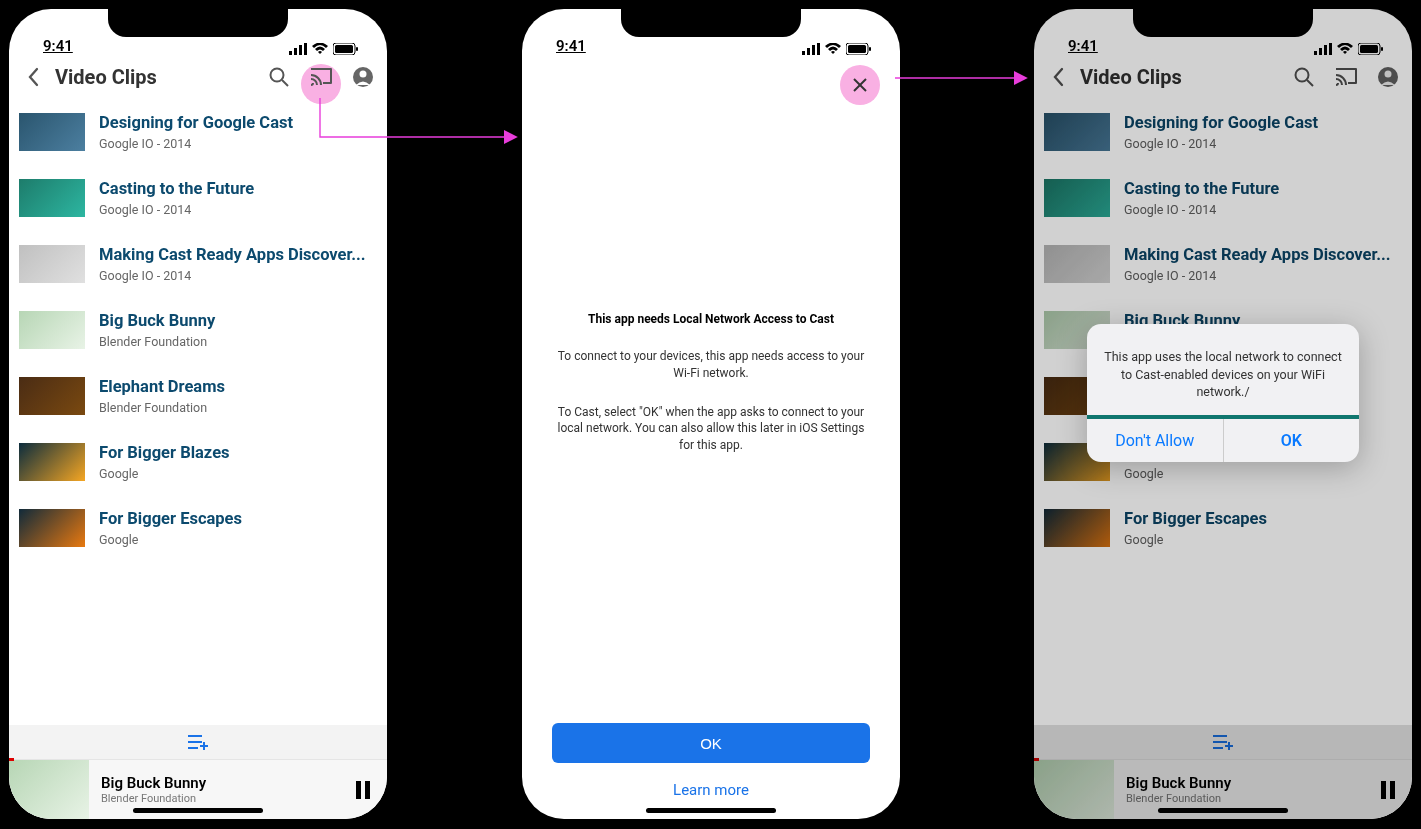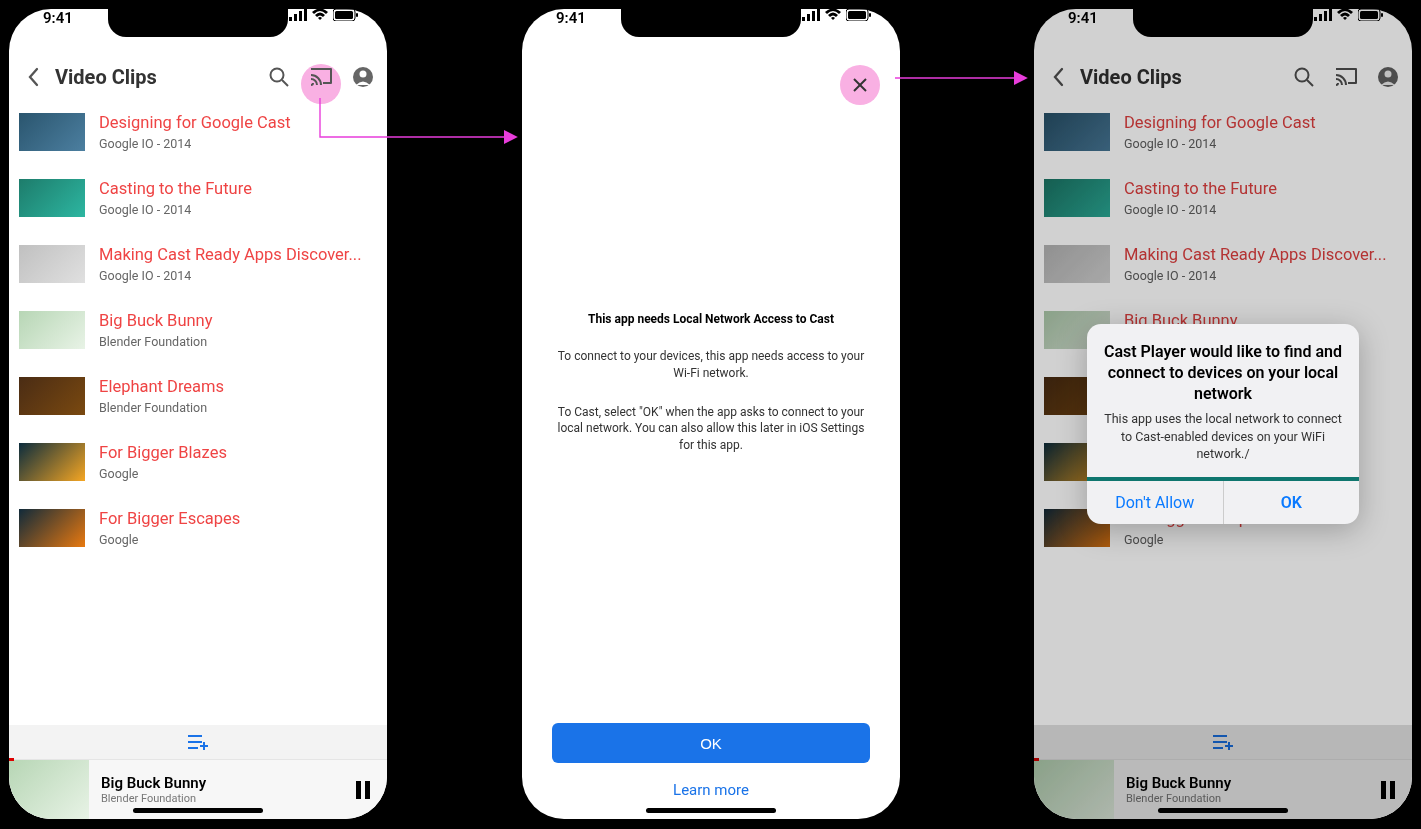--- a/index.html
+++ b/index.html
@@ -34,24 +34,25 @@
     width: 180px; height: 28px;
     background: #000;
     border-bottom-left-radius: 18px;
     border-bottom-right-radius: 18px;
     z-index: 20;
   }
   .status-bar {
     height: 46px;
     display: flex;
     justify-content: space-between;
-    align-items: flex-start;
+    align-items: flex-end;
     padding: 0 28px 0 34px;
     font-size: 15px;
     font-weight: 600;
+    text-decoration: underline;
   }
   .status-right { display:flex; align-items:center; gap:5px; }
 
   .nav-bar {
     height: 44px;
     display:flex;
     align-items:center;
     padding: 0 12px;
     gap: 10px;
     font-weight: bold;
@@ -66,21 +67,21 @@
     align-items:center;
     padding: 14px 10px;
     gap: 14px;
   }
   .thumb {
     width: 66px; height: 38px;
     background: #888;
     flex-shrink:0;
   }
   .row-text { flex:1; min-width:0; }
-  .row-title { font-size: 16.5px; color:#ef4444; white-space:nowrap; overflow:hidden; text-overflow:ellipsis; }
+  .row-title { font-size: 16.5px; color:#0c4a6e; white-space:nowrap; overflow:hidden; text-overflow:ellipsis;font-weight:bold; }
   .row-sub { font-size: 12.5px; color:#666; margin-top:4px; }
 
   .queue-bar {
     height: 34px;
     background:#f3f3f3;
     display:flex;
     align-items:center;
     justify-content:center;
   }
   .now-playing {
@@ -485,21 +486,20 @@
           <svg width="14" height="18" viewBox="0 0 14 18">
               <rect x="0" y="0" width="5" height="18" fill="#000"></rect>
               <rect x="9" y="0" width="5" height="18" fill="#000"></rect>
             </svg>
         </span>
       </div>
     </div>
     <div class="dim-overlay"></div>
     <div class="alert">
       <div class="alert-body">
-        <div class="alert-title">Cast Player would like to find and connect to devices on your local network</div>
         <div class="alert-msg">This app uses the local network to connect to Cast-enabled devices on your WiFi network./</div>
       </div>
       <div class="alert-actions">
         <div class="alert-btn">Don't Allow</div>
         <div class="alert-btn">OK</div>
       </div>
     </div>
     <div class="home-ind" style="z-index:40;"></div>
   </div>
 </div>

